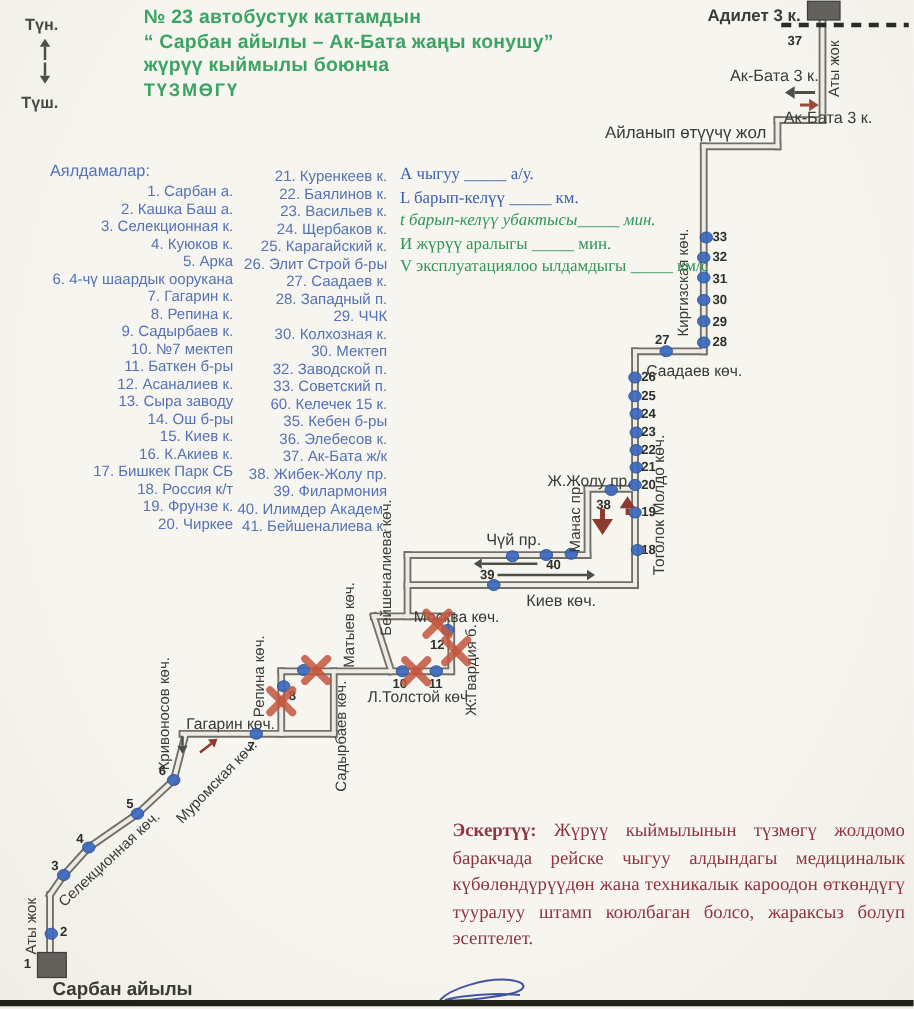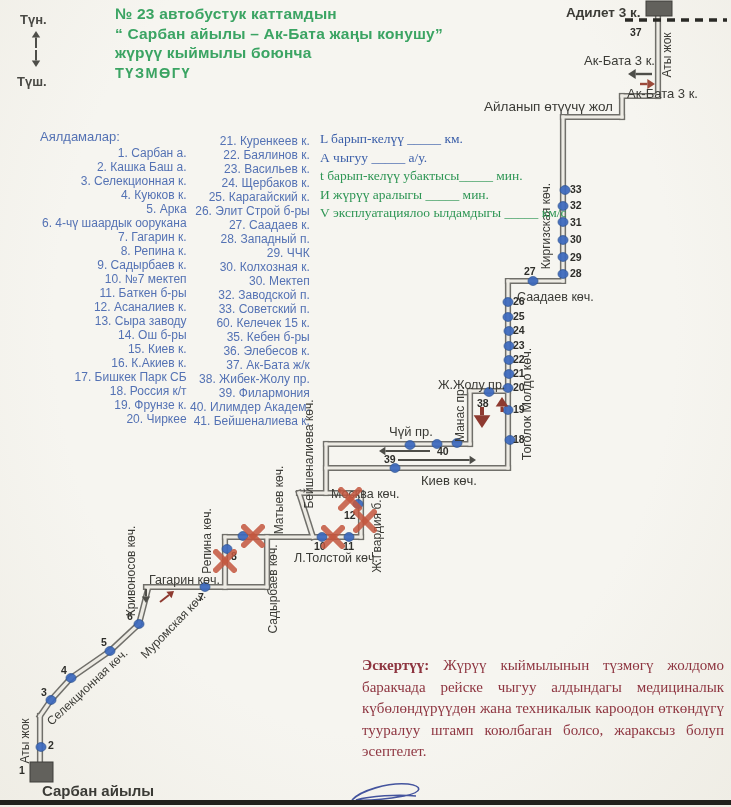--- a/index.html
+++ b/index.html
@@ -261,23 +261,23 @@
       <div>35. Кебен б-ры</div>
       <div>36. Элебесов к.</div>
       <div>37. Ак-Бата ж/к</div>
       <div>38. Жибек-Жолу пр.</div>
       <div>39. Филармония</div>
       <div>40. Илимдер Академ.</div>
       <div>41. Бейшеналиева к.</div>
     </div>
 
   <div id="metrics-block" class="abs">
+      <div style="color: rgb(59, 95, 169);">А чыгуу  _____ а/у.</div>
       <div style="color: rgb(59, 95, 169);">L барып-келүү _____ км.</div>
-      <div style="color: rgb(59, 95, 169);">А чыгуу  _____ а/у.</div>
-      <div style="color: rgb(47, 150, 85);">t барып-келүү убактысы_____ мин.</div>
+      <div style="color: rgb(47, 150, 85); font-style: italic;">t барып-келүү убактысы_____ мин.</div>
       <div style="color: rgb(47, 150, 85);">И жүрүү аралыгы _____  мин.</div>
       <div style="color: rgb(47, 150, 85);">V эксплуатациялоо ылдамдыгы _____ км/с</div>
     </div>
 
   <div id="note-block" class="abs"><span class="note-label">Эскертүү:</span><span> Жүрүү кыймылынын түзмөгү жолдомо баракчада рейске чыгуу алдындагы медициналык күбөлөндүрүүдөн жана техникалык кароодон өткөндүгү тууралуу штамп коюлбаган болсо, жараксыз болуп эсептелет.</span></div>
 
   <div id="scan-edge" class="abs"></div>
 </div>
 
 </body></html>

